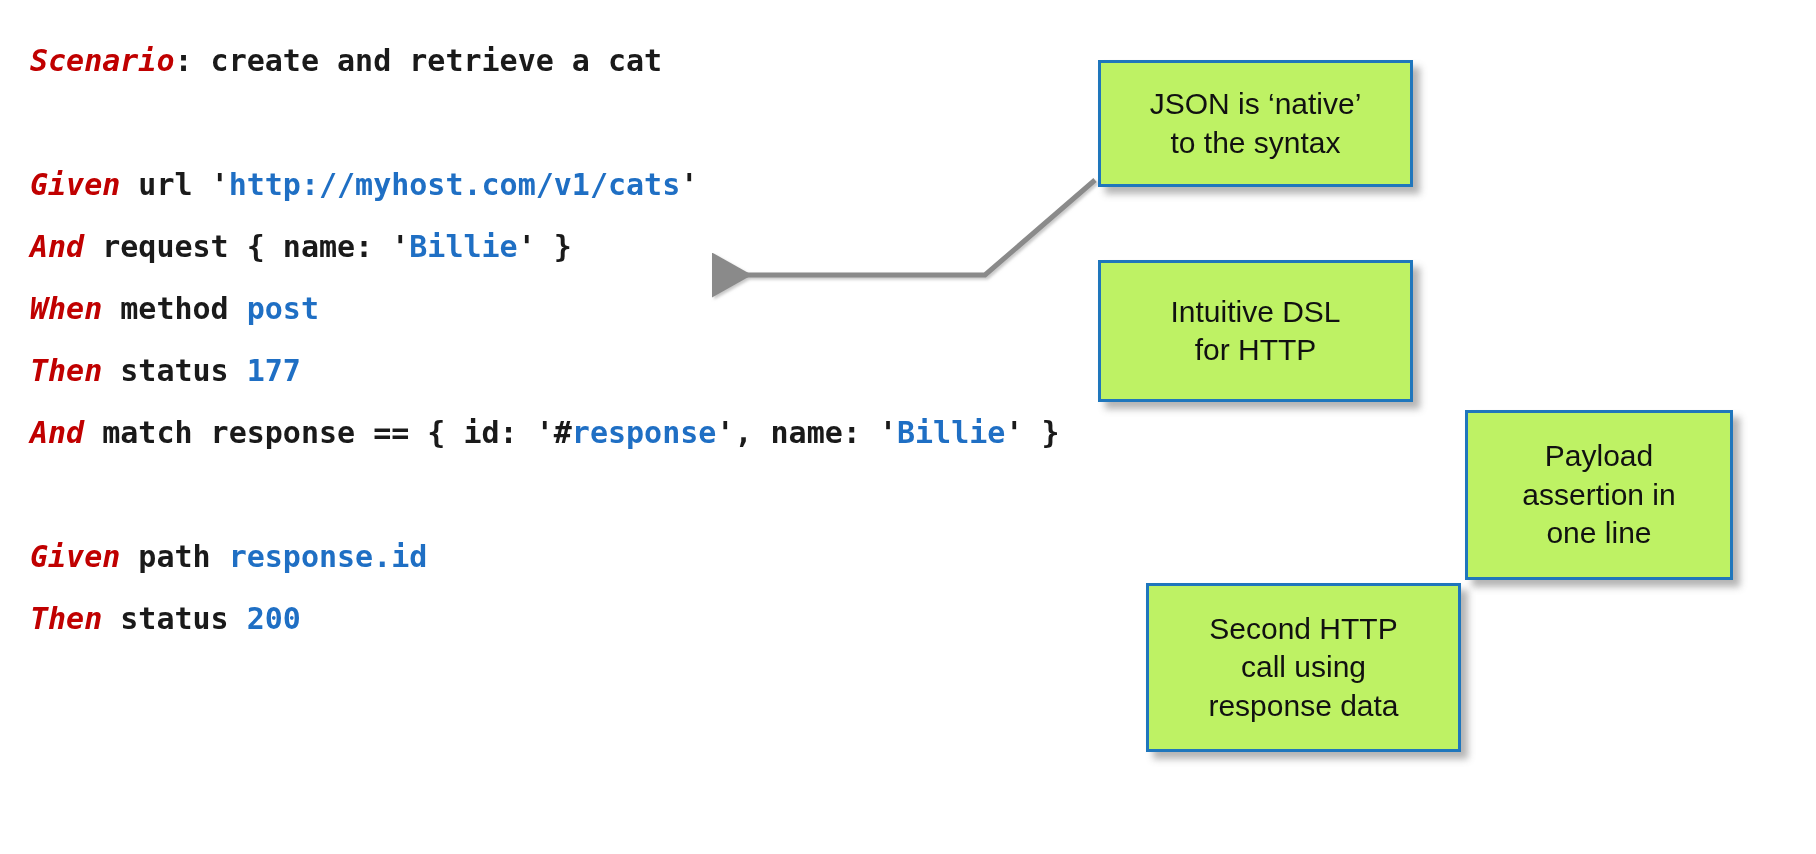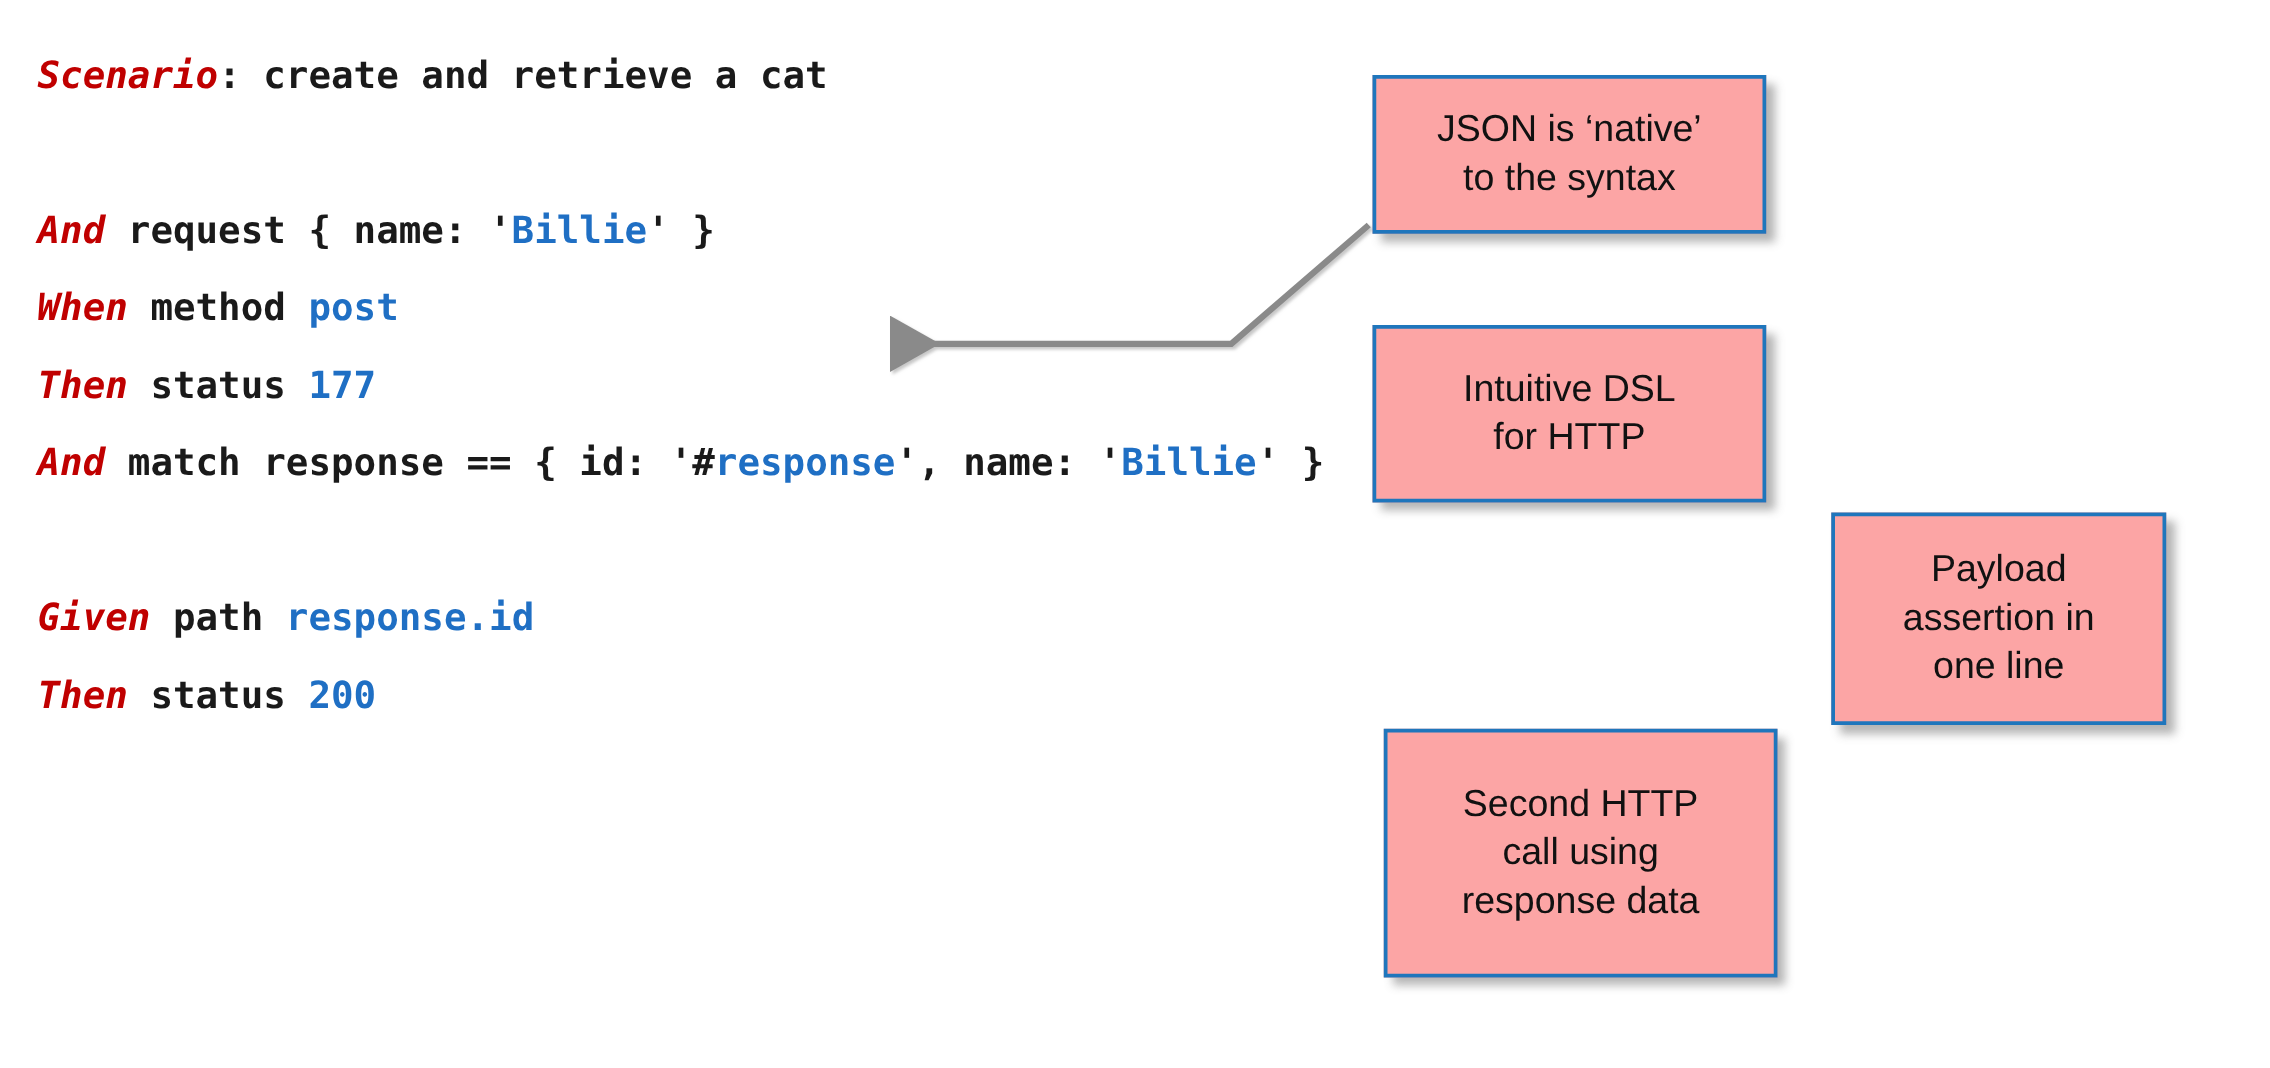--- a/index.html
+++ b/index.html
@@ -39,21 +39,21 @@
   }
   .kw   { color: #c00000; font-style: italic; }
   .plain{ color: #1a1a1a; text-align: center; }
   .val  { color: #1f6fc4; }
   .punc { color: #1a1a1a; }
 
   
   .callout {
     position: absolute;
     box-sizing: border-box;
-    background: #fca5a5;
+    background: #bef264;
     border: 3px solid #1f76bc;
     box-shadow: 7px 7px 7px rgba(90,90,90,0.45);
     display: flex;
     align-items: center;
     justify-content: center;
     text-align: center;
     font-family: "Liberation Sans", sans-serif;
     font-size: 30px;
     color: #111111;
     line-height: 1.28;
@@ -93,33 +93,34 @@
     <polyline points="1095,361 362,361" fill="none" stroke="#8a8a8a" stroke-width="5" marker-end="url(#ah)" filter="url(#softsh)"></polyline>
 
     <polyline points="1462,503 1093,503" fill="none" stroke="#8a8a8a" stroke-width="5" marker-end="url(#ah)" filter="url(#softsh)"></polyline>
 
     <polyline points="1095,653 487,653" fill="none" stroke="#8a8a8a" stroke-width="5" marker-end="url(#ah)" filter="url(#softsh)"></polyline>
   </svg>
 
   <div class="code-block" id="code-block">
       <div class="code-line"><span class="kw">Scenario</span><span class="plain">: create and retrieve a cat</span></div>
       <div class="code-line spacer"><span class="plain"> </span></div>
+      <div class="code-line"><span class="kw">Given</span><span class="plain"> url </span><span class="punc">'</span><span class="val">http://myhost.com/v1/cats</span><span class="punc">'</span></div>
       <div class="code-line"><span class="kw">And</span><span class="plain"> request { name: </span><span class="punc">'</span><span class="val">Billie</span><span class="punc">'</span><span class="plain"> }</span></div>
       <div class="code-line"><span class="kw">When</span><span class="plain"> method </span><span class="val">post</span></div>
       <div class="code-line"><span class="kw">Then</span><span class="plain"> status </span><span class="val">177</span></div>
       <div class="code-line"><span class="kw">And</span><span class="plain"> match response == { id: </span><span class="punc">'#</span><span class="val">response</span><span class="punc">'</span><span class="plain">, name: </span><span class="punc">'</span><span class="val">Billie</span><span class="punc">'</span><span class="plain"> }</span></div>
       <div class="code-line spacer"><span class="plain"> </span></div>
       <div class="code-line"><span class="kw">Given</span><span class="plain"> path </span><span class="val">response.id</span></div>
       <div class="code-line"><span class="kw">Then</span><span class="plain"> status </span><span class="val">200</span></div>
     </div>
 
   <div class="callout" id="co0" style="left: 1098px; top: 60px; width: 315px; height: 127px;">JSON is ‘native’
 to the syntax</div>
   <div class="callout" id="co1" style="left: 1098px; top: 260px; width: 315px; height: 142px;">Intuitive DSL
 for HTTP</div>
   <div class="callout" id="co2" style="left: 1465px; top: 410px; width: 268px; height: 170px;">Payload
 assertion in
 one line</div>
-  <div class="callout" id="co3" style="left: 1107px; top: 583px; width: 315px; height: 199px;">Second HTTP
+  <div class="callout" id="co3" style="left: 1146px; top: 583px; width: 315px; height: 169px;">Second HTTP
 call using
 response data</div>
 
 </div>
 
 </body></html>

